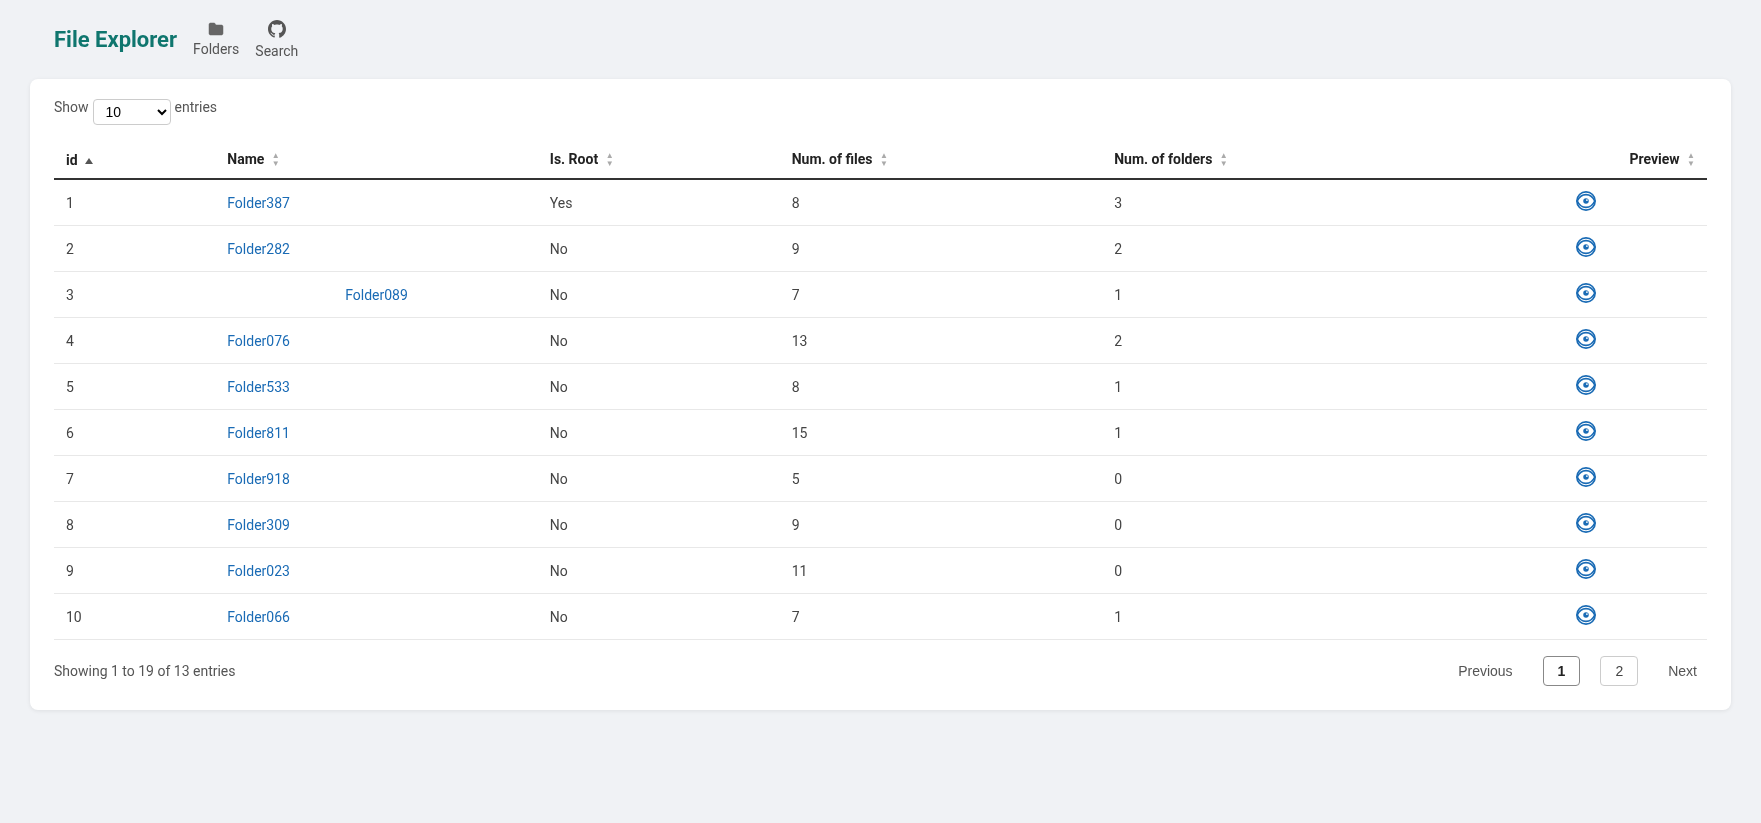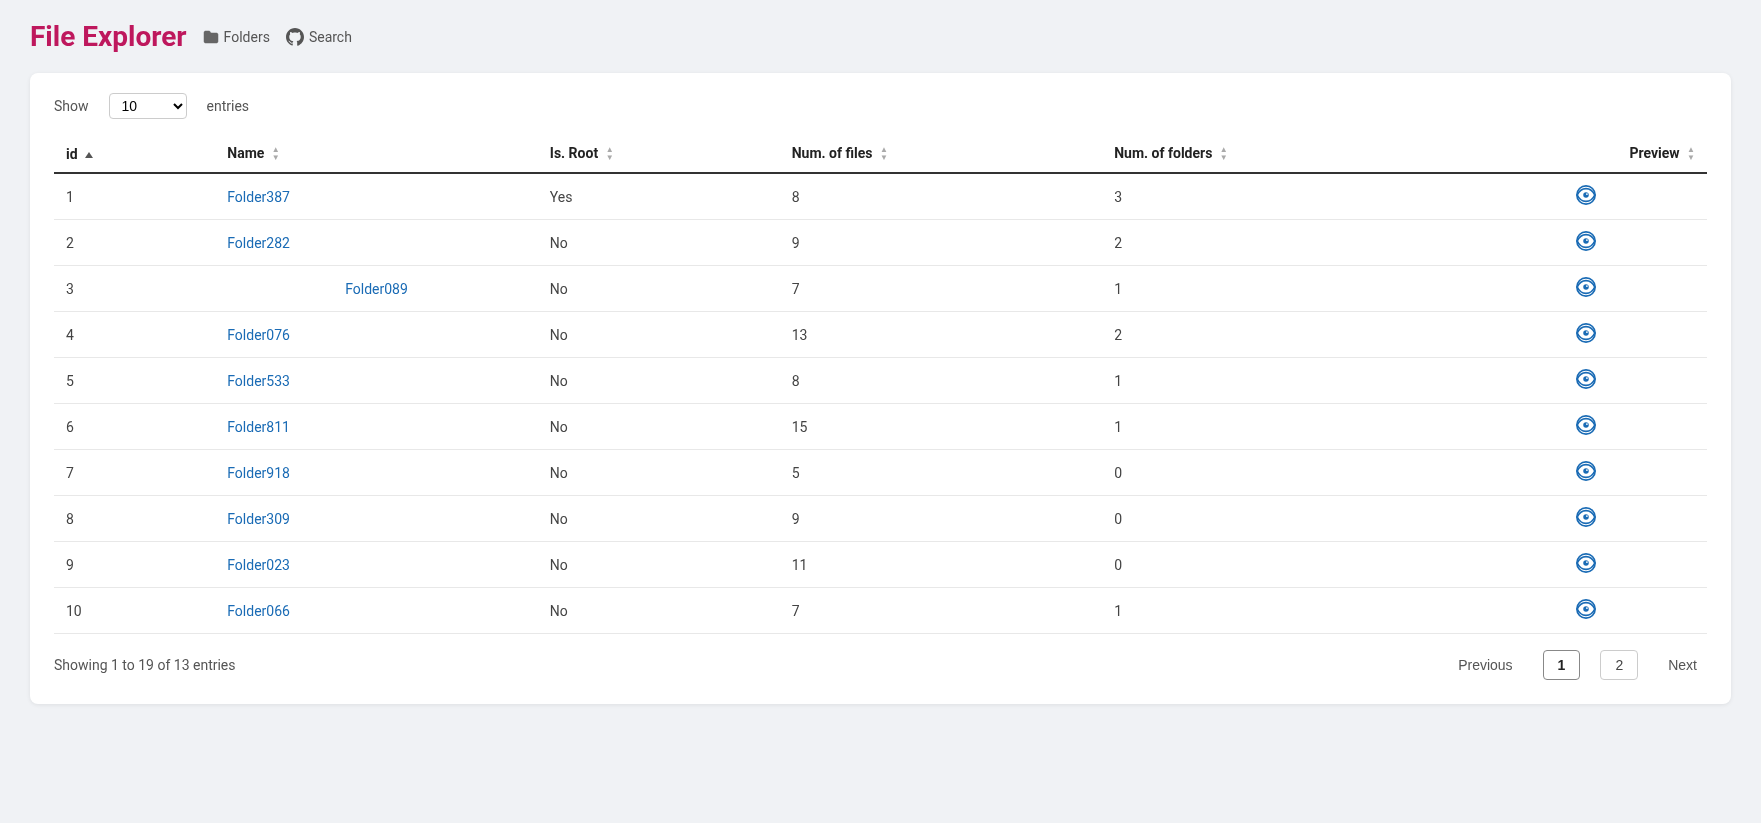--- a/index.html
+++ b/index.html
@@ -14,48 +14,49 @@
       min-height: 100vh;
       padding: 20px 30px;
     }
     .header {
       display: flex;
       align-items: center;
       gap: 16px;
       margin-bottom: 20px;
     }
     .header-title {
-      font-size: 28px;
+      font-size: 22px;
       font-weight: 700;
-      color: #be185d;
+      color: #0f766e;
+      margin-left: 24px;
     }
     .nav-link {
       display: flex;
       align-items: center;
       gap: 5px;
       color: #555;
       text-decoration: none;
       font-size: 14px;
+      flex-direction: column;
     }
     .main-card {
       background: #fff;
       border-radius: 8px;
       padding: 20px 24px 24px;
       box-shadow: 0 1px 4px rgba(0,0,0,0.08);
     }
     .controls-top {
       display: flex;
       align-items: center;
       justify-content: space-between;
       margin-bottom: 16px;
     }
     .show-entries {
       display: flex;
-      align-items: center;
-      gap: 20px;
+      gap: 4px;
       font-size: 14px;
       color: #555;
     }
     .show-entries select {
       border: 1px solid #ccc;
       border-radius: 4px;
       padding: 3px 24px 3px 8px;
       font-size: 14px;
       background: #fff;
       cursor: pointer;

